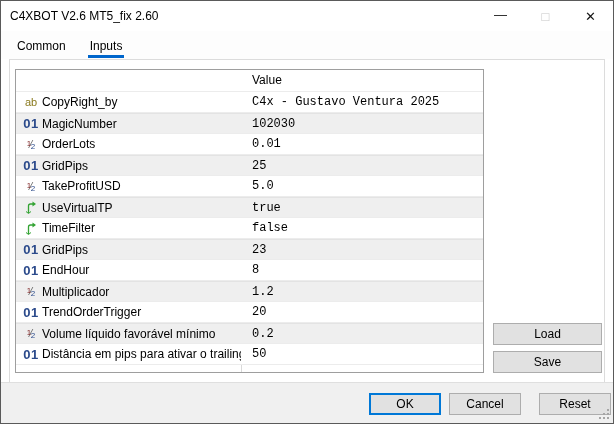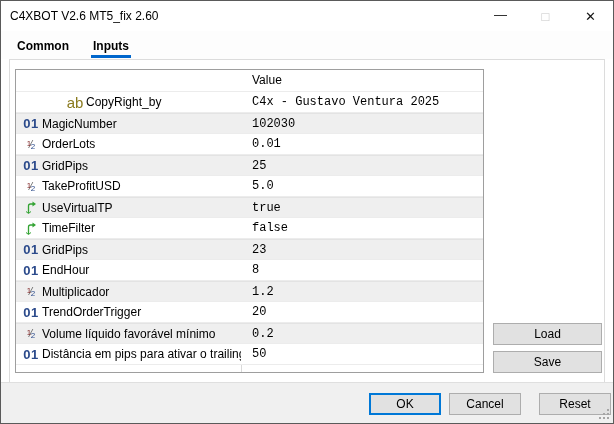--- a/index.html
+++ b/index.html
@@ -10,37 +10,37 @@
   }
   
   .titlebar{position:absolute;left:0;top:0;right:0;height:30px;background:#fff;display:flex;align-items:center;}
   .title{padding-left:9px;font-size:12px;color:#000;white-space:nowrap;}
   .caption-buttons{margin-left:auto;display:flex;height:30px;}
   .cap-btn{width:45px;height:30px;display:flex;align-items:center;justify-content:center;font-size:13px;color:#111;cursor:default;}
   .cap-btn.max{color:#c8c8c8;}
   .cap-btn.min span{position:relative;top:-2px;}
   
   .tabstrip{position:absolute;left:0;top:30px;right:0;height:28px;background:#fdfdfd;display:flex;align-items:flex-end;padding-left:14px;gap:20px;}
-  .tab{padding:4px 2px 6px 2px;color:#000;position:relative;cursor:default;font-weight:bold;}
+  .tab{padding:4px 2px 6px 2px;color:#000;position:relative;cursor:default;}
   .tab.active::after{content:"";position:absolute;left:0;right:0;bottom:1px;height:3px;background:#0066cc;}
   
   .tabpage{position:absolute;left:8px;top:58px;width:596px;height:325px;background:#fff;border:1px solid #dcdcdc;box-sizing:border-box;}
   
   .ptable{position:absolute;left:14px;top:68px;width:469px;height:304px;box-sizing:border-box;border:1px solid #9e9e9e;background:#fff;overflow:hidden;}
   .coldivider{position:absolute;left:225px;top:0;bottom:0;width:1px;background:#d9d9d9;}
   .thead{position:absolute;left:0;top:0;right:0;height:22px;display:flex;border-bottom:1px solid #ececec;box-sizing:border-box;background:#fff;}
   .th-var{width:225px;box-sizing:border-box;padding-left:10px;line-height:21px;margin-top:17px;}
   .th-val{flex:1;box-sizing:border-box;padding-left:11px;line-height:21px;}
   .tbody{position:absolute;left:0;top:22px;right:0;}
   .trow{display:flex;height:21px;box-sizing:border-box;border-bottom:1px solid #ececec;background:#fff;}
   .trow.shaded{background:#efefef;border-top:1px solid #e3e3e3;}
   .cell-var{width:225px;box-sizing:border-box;display:flex;align-items:center;padding-left:7px;overflow:hidden;white-space:nowrap;}
   .cell-val{flex:1;box-sizing:border-box;padding-left:11px;line-height:20px;overflow:hidden;white-space:nowrap;font-family:Liberation Mono, monospace;}
   .picon{width:16px;margin-right:3px;display:inline-flex;align-items:center;justify-content:center;font-size:10px;flex:none;}
-  .picon.str{color:#8a7a1e;font-size:15px;letter-spacing:0;margin-left:44px;}
+  .picon.str{color:#8a7a1e;font-size:11px;letter-spacing:0;}
   .picon.int{color:#2b4a8b;font-weight:bold;font-size:13px;letter-spacing:0.5px;}
   .picon.dbl{font-size:9px;}
   .picon.dbl sup{color:#7b1f1f;font-size:8px;position:relative;top:-1px;}
   .picon.dbl .slash{color:#555;font-size:10px;margin:0 -1px;}
   .picon.dbl sub{color:#2b4a8b;font-size:8px;position:relative;top:2px;}
   
   .btn{position:absolute;box-sizing:border-box;background:#e1e1e1;border:1px solid #adadad;
        display:flex;align-items:center;justify-content:center;font-size:12px;color:#000;cursor:default;}
   .btn-load{left:492px;top:322px;width:109px;height:22px;}
   .btn-save{left:492px;top:350px;width:109px;height:22px;}

